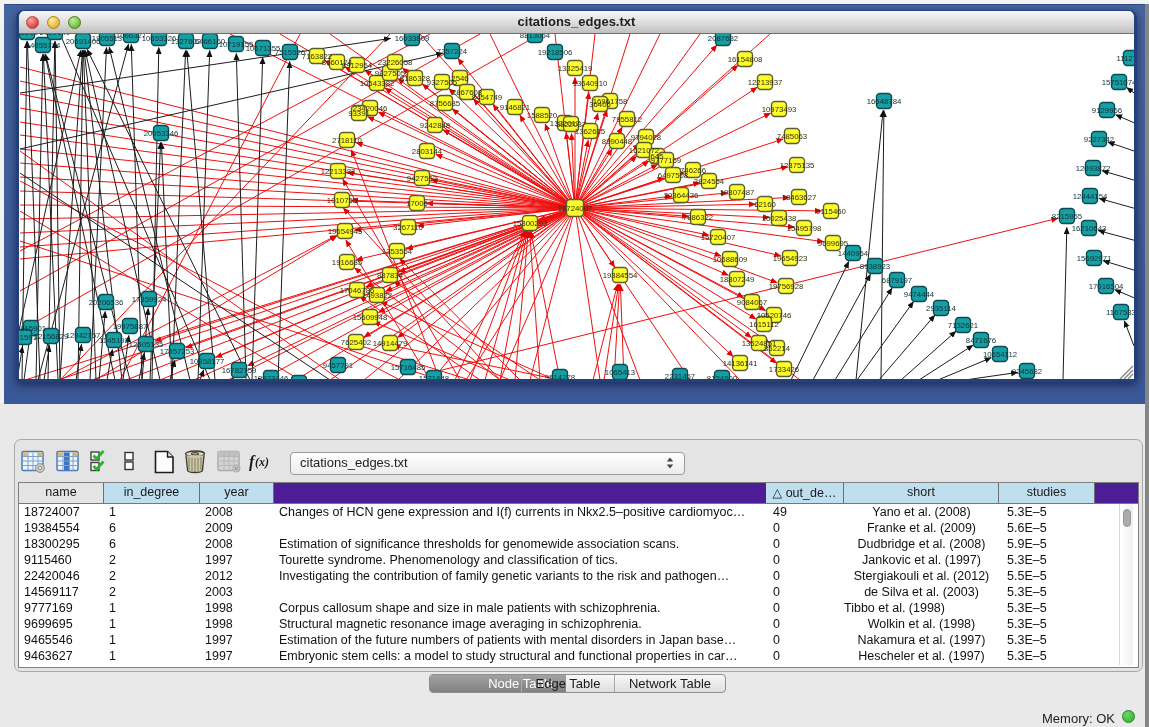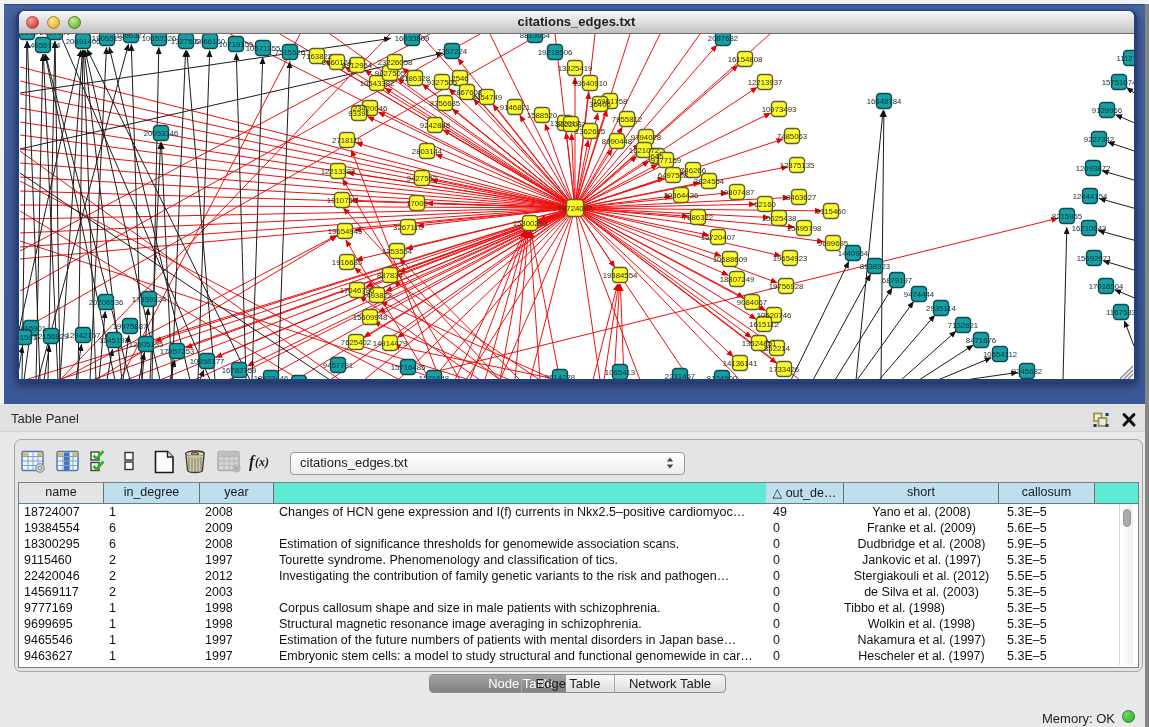--- a/index.html
+++ b/index.html
@@ -17,21 +17,21 @@
 #title{position:absolute;left:0;right:0;top:3px;text-align:center;font-size:13px;font-weight:bold;color:#222;}
 #tablepanel{position:absolute;left:0;top:405px;width:1149px;height:322px;background:#e9e9e9;}
 #tphead{position:absolute;left:0;top:0;width:1149px;height:26px;
  background:#e1e1e1;border-bottom:1px solid #d2d2d2;}
 #tphead .t{position:absolute;left:11px;top:6px;font-size:13px;color:#2b2b2b;}
 #container{position:absolute;left:14px;top:34px;width:1127px;height:231px;background:#e4e4e4;
  border:1px solid #a8a8a8;border-radius:7px;}
 #dropdown{position:absolute;left:275px;top:12px;width:384px;height:19px;background:linear-gradient(#ffffff,#ededed);
  border:1px solid #9a9a9a;border-radius:4px;font-size:13px;color:#222;padding:2px 0 0 9px;}
 #twidget{position:absolute;left:3px;top:42px;width:1119px;height:184px;background:#ffffff;border:1px solid #808080;}
-#thead{position:absolute;left:0;top:0;width:1119px;height:21px;background:#5eead4;border-bottom:1px solid #5580a0;box-sizing:border-box;}
+#thead{position:absolute;left:0;top:0;width:1119px;height:21px;background:#4c1d95;border-bottom:1px solid #5580a0;box-sizing:border-box;}
 .hcell{position:absolute;top:0;height:20px;background:#bfdfef;border-right:1px solid #6f6f6f;
  font-size:12.5px;color:#1a1a1a;text-align:center;padding-top:2px;box-sizing:border-box;}
 #tbody{position:absolute;left:0;top:21px;width:1119px;height:161px;background:#ffffff;}
 .trow{position:absolute;left:0;width:1100px;height:16px;font-size:12.5px;color:#111;}
 .trow span{position:absolute;top:1px;white-space:nowrap;}
 #vscroll{position:absolute;left:1100px;top:21px;width:13px;height:161px;background:linear-gradient(90deg,#ffffff,#f0f0f0);border-left:1px solid #d9d9d9;}
 #vthumb{position:absolute;left:3px;top:5px;width:8px;height:18px;background:#ababab;border:1px solid #979797;border-radius:4px;box-sizing:border-box;}
 #tabs{position:absolute;left:429px;top:269px;z-index:5;width:295px;height:17px;border:1px solid #8e8e8e;border-radius:4px;
  overflow:hidden;font-size:13px;background:linear-gradient(#f8f8f8,#dedede);}
 #tabs div{position:absolute;top:0;height:17px;text-align:center;padding-top:1px;box-sizing:content-box;color:#1a1a1a;}
@@ -573,31 +573,20 @@
             </g>
 </svg>
         </div>
   </div>
  </div>
 </div>
 <div id="topstrip"></div>
 <div id="leftstrip"></div>
 <div id="rightstrip"></div>
 <div id="tablepanel">
- <div id="tphead">
-      <span class="t">Table Panel</span>
-  <svg width="46" height="17" viewBox="0 0 46 17" style="position:absolute;right:11px;top:6px;">
-   <rect x="2" y="2.5" width="7.5" height="7.5" fill="#e8f0f8" stroke="#a3912f" stroke-width="1.7"></rect>
-   <rect x="6.5" y="7" width="8" height="8" fill="#dfeaf6" stroke="#a3912f" stroke-width="1.7"></rect>
-   <rect x="13.5" y="2" width="3" height="3" fill="#1d3a6b"></rect>
-   <rect x="1.5" y="13" width="3" height="3" fill="#1d3a6b"></rect>
-   <rect x="13.5" y="13" width="3" height="3" fill="#1d3a6b"></rect>
-   <path d="M32 3.5 L42 14 M42 3.5 L32 14" stroke="#0c0c0c" stroke-width="3" stroke-linecap="round"></path>
-  </svg>
- </div>
  <div id="container">
   <svg width="280" height="26" viewBox="0 0 280 26" style="position:absolute;left:0px;top:9px;">
 
 <g>
           <rect x="7" y="2.5" width="21" height="19" rx="1.5" fill="#eef4fb" stroke="#4e7ab1" stroke-width="1.5"></rect>
 <rect x="8" y="3.5" width="4.5" height="3.5" fill="#f0b73f"></rect>
           <rect x="23" y="3.5" width="4.5" height="3.5" fill="#f0b73f"></rect>
 <path d="M8 7.5h20M8 12h20M8 16.5h20M13 3.5v18M18 3.5v18M23 3.5v18" stroke="#7da2c8" stroke-width="1"></path>
 <circle cx="25" cy="19" r="4.4" fill="#c8c8c8" stroke="#8f8f8f"></circle>
           <circle cx="25" cy="19" r="1.6" fill="#efefef" stroke="#8f8f8f"></circle>
@@ -652,21 +641,21 @@
           <path d="M4 11.5 L7.2 7.6 L0.8 7.6 Z" fill="#444"></path>
     </svg>
   </div>
   <div id="twidget">
    <div id="thead">
           <div class="hcell" style="left:0px;width:85px;background:#e4e4e4;">name</div>
           <div class="hcell" style="left:85px;width:96px;background:#bfdfef;text-align:center;">in_degree</div>
           <div class="hcell" style="left:181px;width:74px;background:#bfdfef;">year</div>
           <div class="hcell" style="left:747px;width:78px;background:#bfdfef;">△ out_de…</div>
           <div class="hcell" style="left:825px;width:155px;background:#bfdfef;">short</div>
-          <div class="hcell" style="left:980px;width:96px;background:#bfdfef;">callosum</div>
+          <div class="hcell" style="left:980px;width:96px;background:#bfdfef;">studies</div>
         </div>
    <div id="tbody">
 <div class="trow" style="top:0px;">
 <span style="left:5px;">18724007</span>
             <span style="left:90px;">1</span>
             <span style="left:186px;">2008</span>
 <span style="left:260px;">Changes of HCN gene expression and I(f) currents in Nkx2.5–positive cardiomyoc…</span>
             <span style="left:754px;">49</span>
 <span style="left:825px;width:155px;text-align:center;">Yano et al. (2008)</span>
             <span style="left:988px;">5.3E–5</span>
@@ -738,21 +727,21 @@
             <span style="left:186px;">1997</span>
 <span style="left:260px;">Estimation of the future numbers of patients with mental disorders in Japan base…</span>
             <span style="left:754px;">0</span>
 <span style="left:825px;width:155px;text-align:center;">Nakamura et al. (1997)</span>
             <span style="left:988px;">5.3E–5</span>
 </div>
 <div class="trow" style="top:144px;">
 <span style="left:5px;">9463627</span>
             <span style="left:90px;">1</span>
             <span style="left:186px;">1997</span>
-<span style="left:260px;">Embryonic stem cells: a model to study structural and functional genomewide in car…</span>
+<span style="left:260px;">Embryonic stem cells: a model to study structural and functional properties in car…</span>
             <span style="left:754px;">0</span>
 <span style="left:825px;width:155px;text-align:center;">Hescheler et al. (1997)</span>
             <span style="left:988px;">5.3E–5</span>
 </div>
    </div>
    <div id="vscroll">
           <div id="vthumb"></div>
         </div>
   </div>
  </div>

